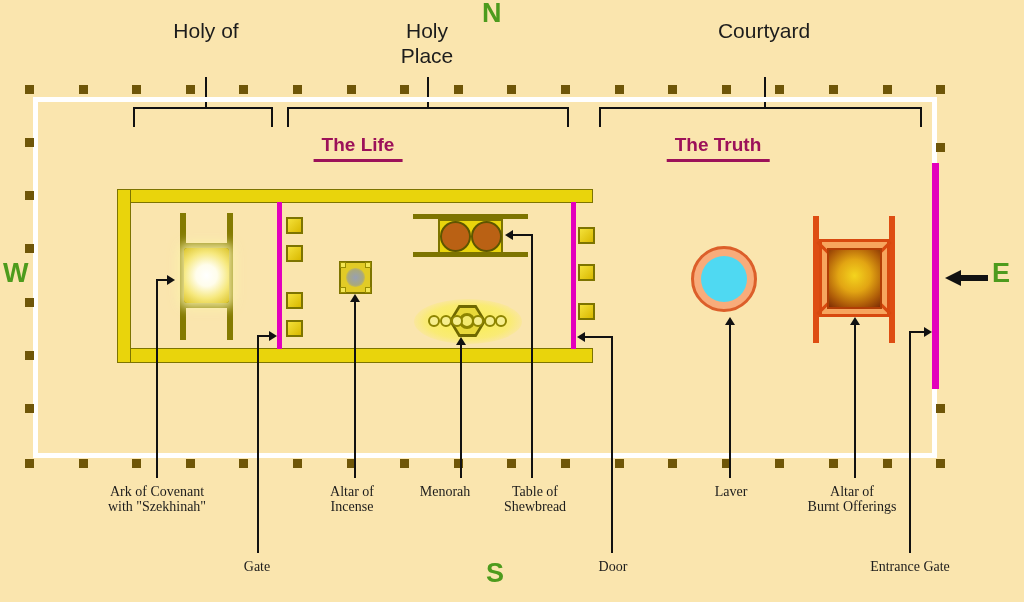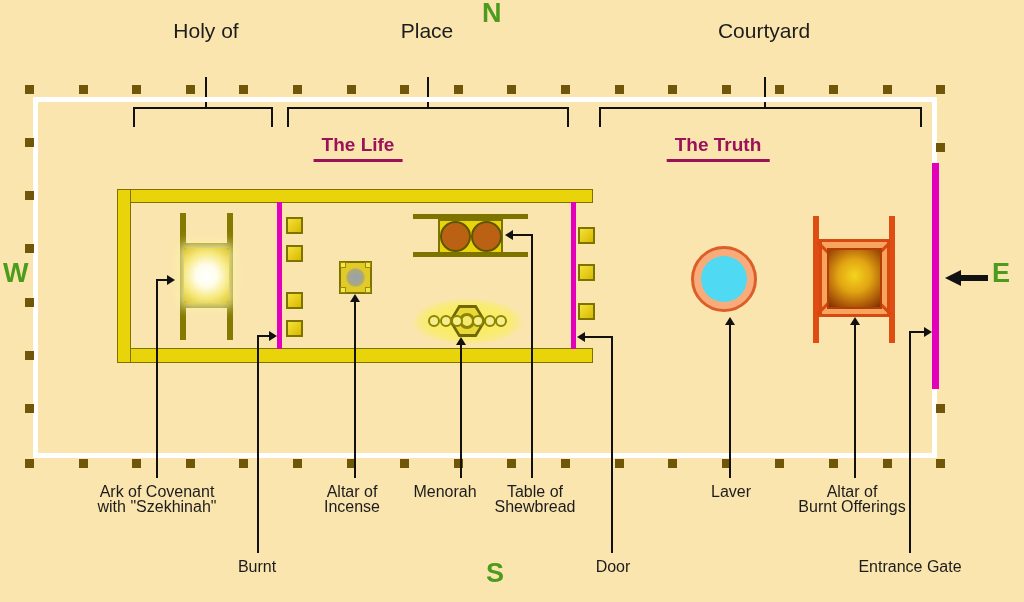--- a/index.html
+++ b/index.html
@@ -69,21 +69,21 @@
   .abo-diag{position:absolute; width:16px; height:3px; background:#D8490F;}
   
   .gate{position:absolute; left:932px; top:163px; width:7px; height:226px; background:var(--magenta);}
   
   .cl-v{position:absolute; width:2px; background:#111;}
   .cl-h{position:absolute; height:2px; background:#111;}
   .ah{position:absolute; width:0; height:0;}
   .ah-up{border-left:5px solid transparent; border-right:5px solid transparent; border-bottom:8px solid #111;}
   .ah-left{border-top:5px solid transparent; border-bottom:5px solid transparent; border-right:8px solid #111;}
   .ah-right{border-top:5px solid transparent; border-bottom:5px solid transparent; border-left:8px solid #111;}
-  .callout-label{position:absolute; font-size:16px; line-height:15px; text-align:center; color:var(--ink);}
+  .callout-label{position:absolute; font-size:14px; line-height:15px; text-align:center; color:var(--ink);font-family:Liberation Serif, serif;}
   
   .e-shaft{position:absolute; left:960px; top:275px; width:28px; height:6px; background:#111;}
   .e-head{position:absolute; left:945px; top:270px; width:0; height:0;
     border-top:8px solid transparent; border-bottom:8px solid transparent; border-right:16px solid #111;}
 </style>
 </head>
 <body>
 
 <div class="stage">
 
@@ -91,20 +91,21 @@
   <div class="compass" style="left:486px; top:558px;">S</div>
   <div class="compass" style="left:3px;  top:258px;">W</div>
   <div class="compass" style="left:992px;top:258px;">E</div>
   <div class="e-shaft"></div>
   <div class="e-head"></div>
 
   <div class="section-title" style="left:121px; top:18px;">
     <div>Holy of</div>
   </div>
   <div class="section-title" style="left:342px; top:18px;">
+    <div>Holy</div>
     <div>Place</div>
   </div>
   <div class="section-title" style="left:679px; top:18px;">
     <div>Courtyard</div>
   </div>
 
   <div class="stem" style="left:205px; top:77px;"></div>
   <div class="stem" style="left:427px; top:77px;"></div>
   <div class="stem" style="left:764px; top:77px;"></div>
   <div class="bracket" style="left:133px; top:107px; width:140px;"></div>
@@ -226,21 +227,21 @@
   <div class="ah ah-right" style="left:167px; top:275px;"></div>
   <div class="cl-v" style="left:156px; top:279px; height:199px;"></div>
   <div class="callout-label" style="left:77px; top:484px; width:160px;">
     <div>Ark of Covenant</div>
     <div>with "Szekhinah"</div>
   </div>
 
   <div class="cl-v" style="left:257px; top:335px; height:218px;"></div>
   <div class="cl-h" style="left:257px; top:335px; width:14px;"></div>
   <div class="ah ah-right" style="left:269px; top:331px;"></div>
-  <div class="callout-label" style="left:217px; top:559px; width:80px;">Burnt</div>
+  <div class="callout-label" style="left:217px; top:559px; width:80px;">Gate</div>
 
   <div class="cl-v" style="left:354px; top:301px; height:177px;"></div>
   <div class="ah ah-up" style="left:350px; top:294px;"></div>
   <div class="callout-label" style="left:302px; top:484px; width:100px;">
     <div>Altar of</div>
     <div>Incense</div>
   </div>
 
   <div class="cl-v" style="left:460px; top:344px; height:134px;"></div>
   <div class="ah ah-up" style="left:456px; top:337px;"></div>

